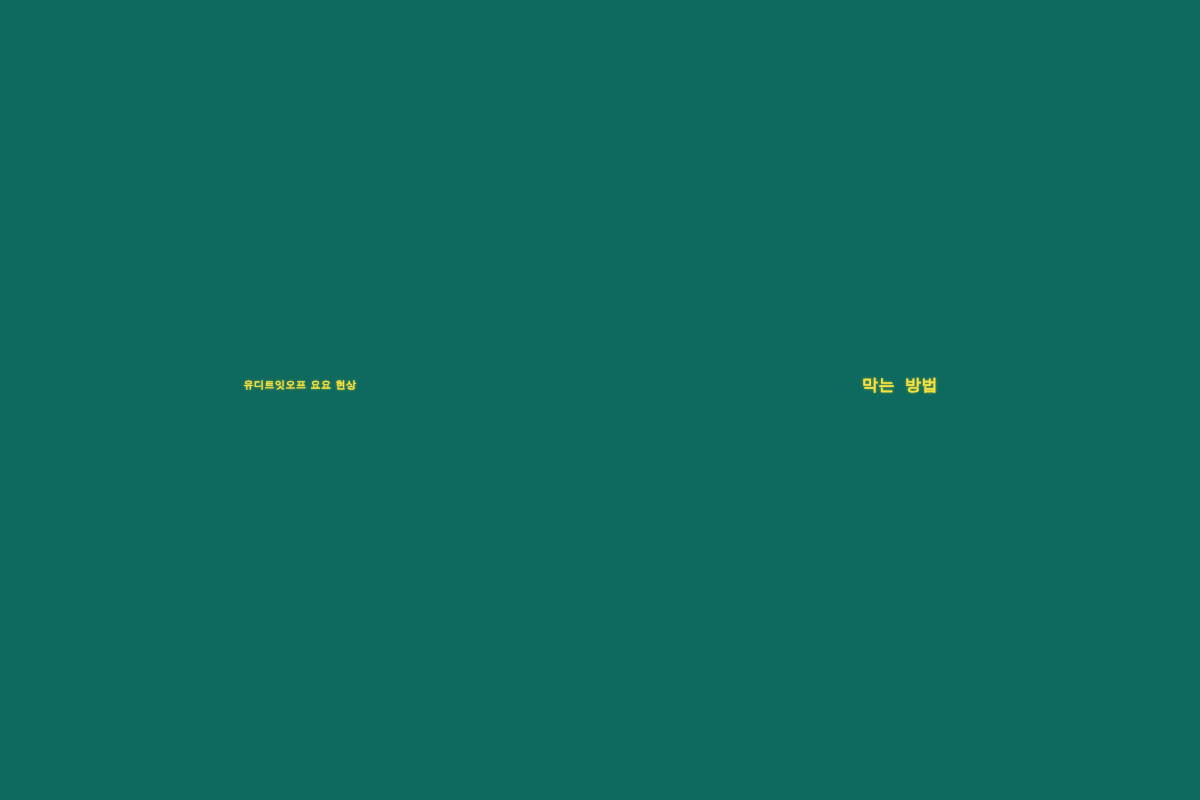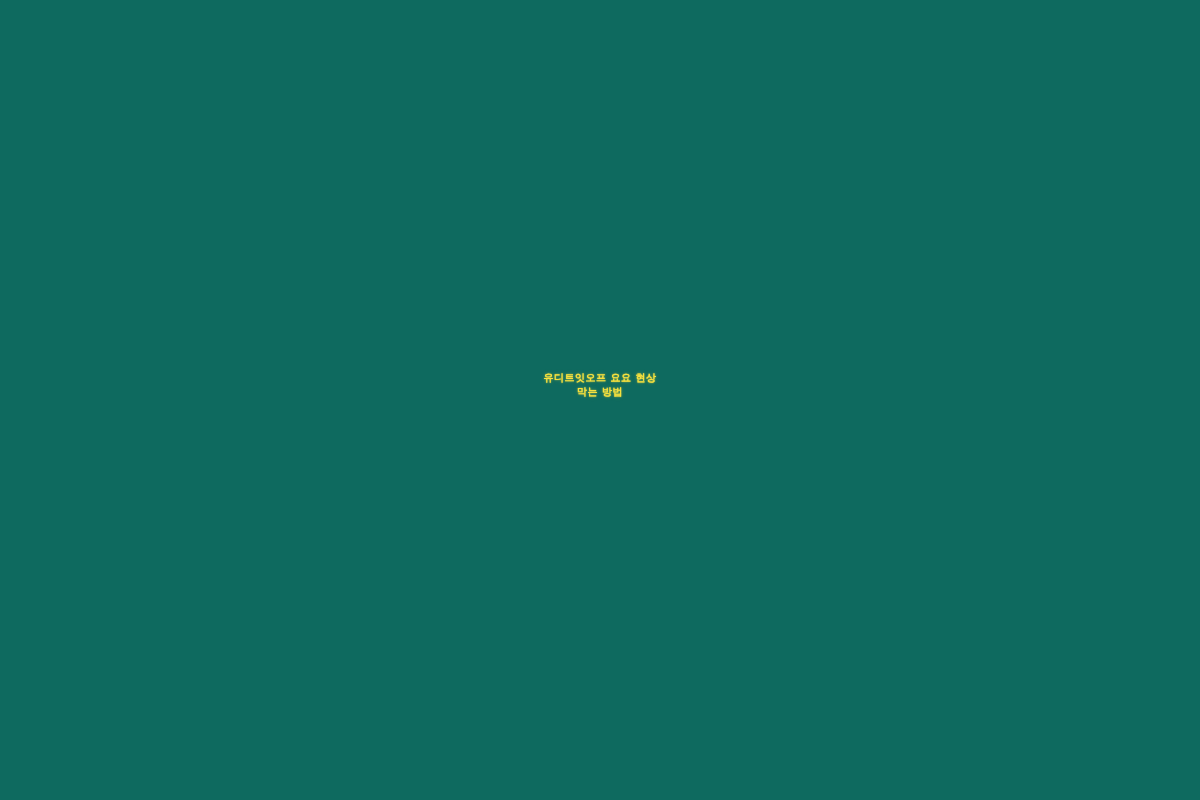--- a/index.html
+++ b/index.html
@@ -24,21 +24,21 @@
     overflow: hidden;
   }
 
   #title-block {
     position: absolute;
     left: 0;
     top: 0;
     width: 1200px;
     height: 800px;
     display: flex;
-    flex-direction: column;
+    flex-direction: row;
     align-items: center;
     justify-content: center;
     padding-bottom: 28px;
     box-sizing: border-box;
   }
 
   .title-line {
     display: block;
     width: 100%;
     text-align: center;
@@ -60,17 +60,17 @@
 </style>
 </head>
 <body>
 
 <div id="thumbnail-card" style="background: rgb(14, 106, 95);">
 
   <div id="title-block">
 
     <span id="title-line-1" class="title-line" style="color: rgb(247, 225, 62); font-size: 10px;">유디트잇오프 요요 현상</span>
 
-    <span id="title-line-2" class="title-line" style="color: rgb(247, 225, 62); font-size: 10px;">막는 방법</span>
+    <span id="title-line-2" class="title-line" style="color: rgb(247, 225, 62); font-size: 16px; font-family: Liberation Mono, monospace;">막는 방법</span>
 
   </div>
 
 </div>
 
 </body></html>

